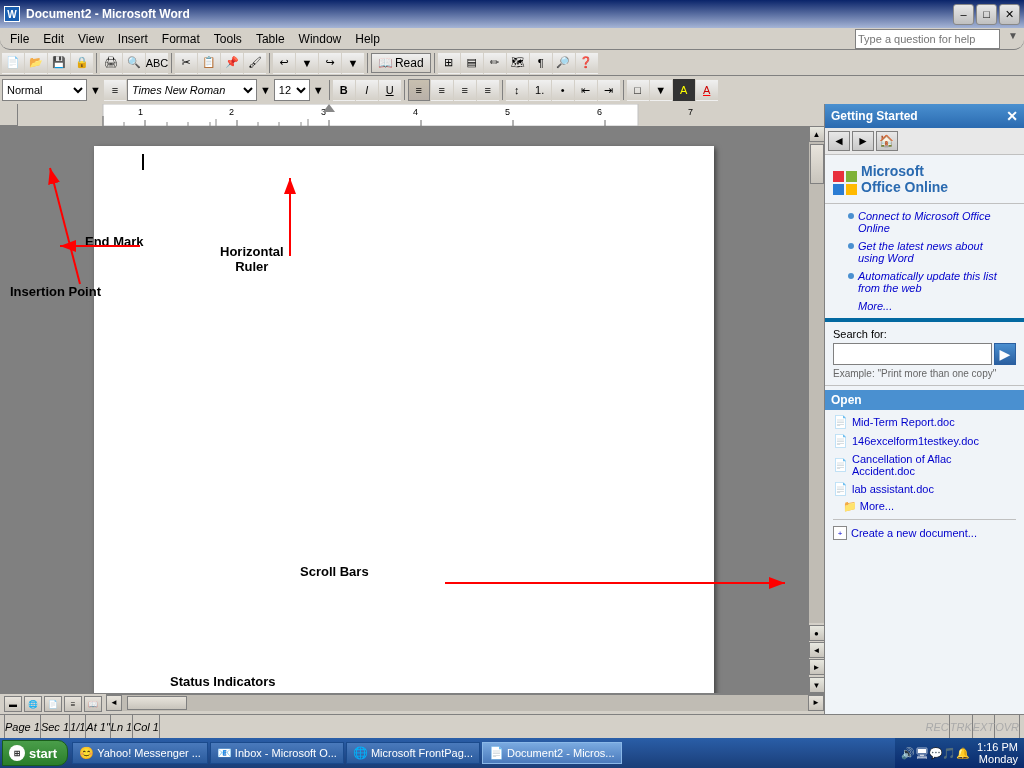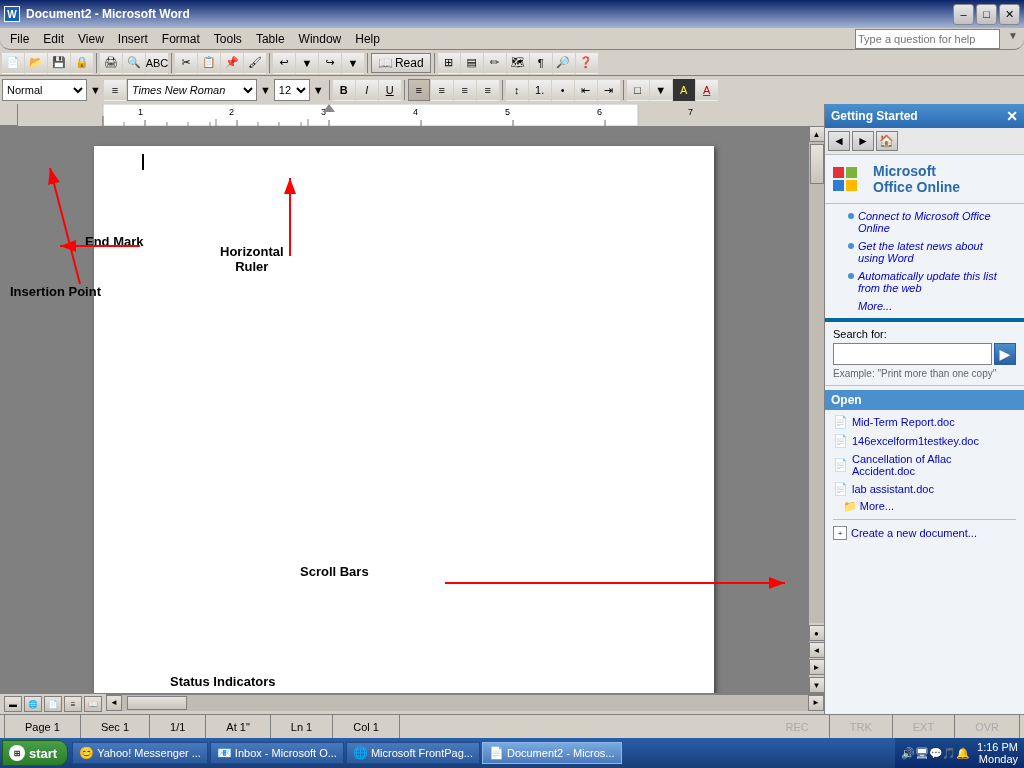--- a/index.html
+++ b/index.html
@@ -243,22 +243,22 @@
     .panel-nav-btn {
       width: 22px; height: 20px;
       background: linear-gradient(to bottom, #e8e8e8, #c8c8c8);
       border: 1px solid #808080;
       display: flex; align-items: center; justify-content: center;
       cursor: pointer; font-size: 12px;
     }
     #office-online-logo {
       padding: 8px;
       display: flex;
-      align-items: center;
-      gap: 16px;
+      align-items: flex-end;
+      gap: 4px;
       border-bottom: 1px solid #c0c0c0;
     }
     .ms-logo-box {
       display: grid;
       grid-template-columns: 1fr 1fr;
       gap: 1px;
       width: 24px;
       height: 24px;
     }
     .ms-logo-cell { width: 11px; height: 11px; }
@@ -364,25 +364,26 @@
     #status-bar {
       height: 24px;
       background: #d4d0c8;
       border-top: 1px solid #808080;
       display: flex;
       align-items: center;
       font-size: 11px;
       padding: 0 4px;
     }
     .status-item {
-      padding: 0 20px;
+      padding: 0 0;
       border-right: 1px solid #808080;
       height: 100%;
       display: flex;
       align-items: center;
+      font-style: italic;
     }
     .status-item:first-child { border-left: 1px solid #808080; }
 
     
     #view-buttons {
       display: flex;
       align-items: center;
       padding: 2px 4px;
       gap: 2px;
     }

